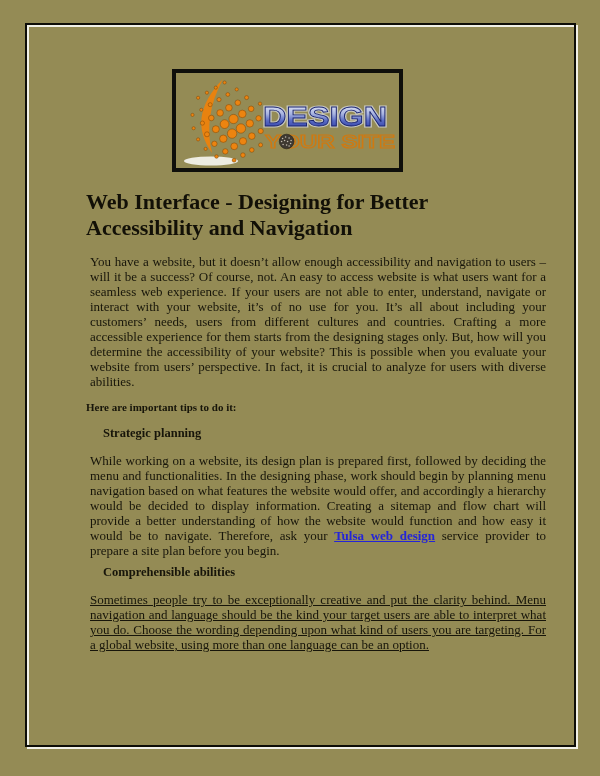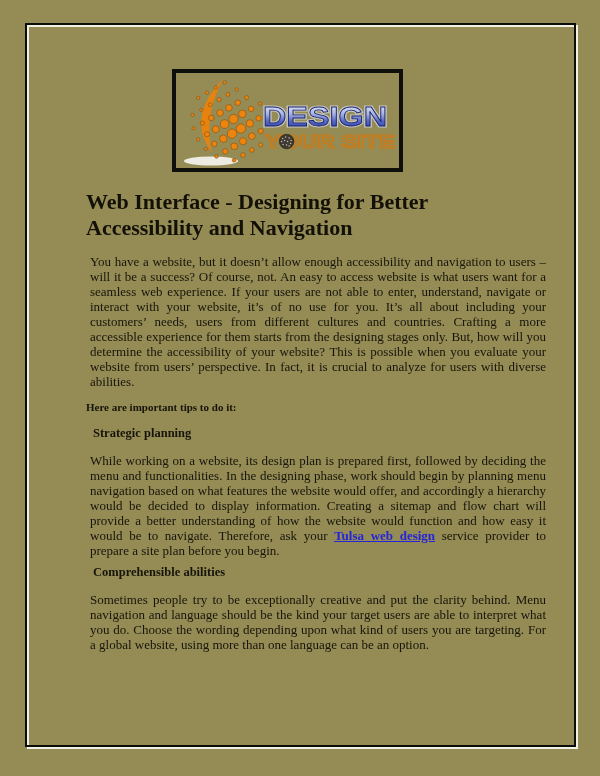--- a/index.html
+++ b/index.html
@@ -41,28 +41,28 @@
   }
   h1.title {
     font-size: 22px; line-height: 26px; font-weight: bold;
     margin: 0 0 13px 0; color: #121007;
   }
   p.body-text {
     font-size: 13px; line-height: 15px;
     text-align: justify; margin: 0 0 10px 4px;
   }
   p.body-text.para2 { margin-bottom: 7px; }
-  p.body-text.last { margin-bottom: 0; }
+  p.body-text.last { margin-bottom: 0; text-decoration: underline; }
   h2.tips {
     font-size: 11px; line-height: 17px; font-weight: bold;
     margin: 0 0 10px 0;
   }
   h3.subhead {
     font-size: 12.5px; line-height: 14px; font-weight: bold;
-    margin: 0 0 13px 7px;
+    margin: 0 0 13px 17px;
   }
   a.doc-link {
     color: #2424d8; font-weight: bold; 
     cursor: pointer;
   }
 </style>
 </head>
 <body>
 
 <div class="page">

